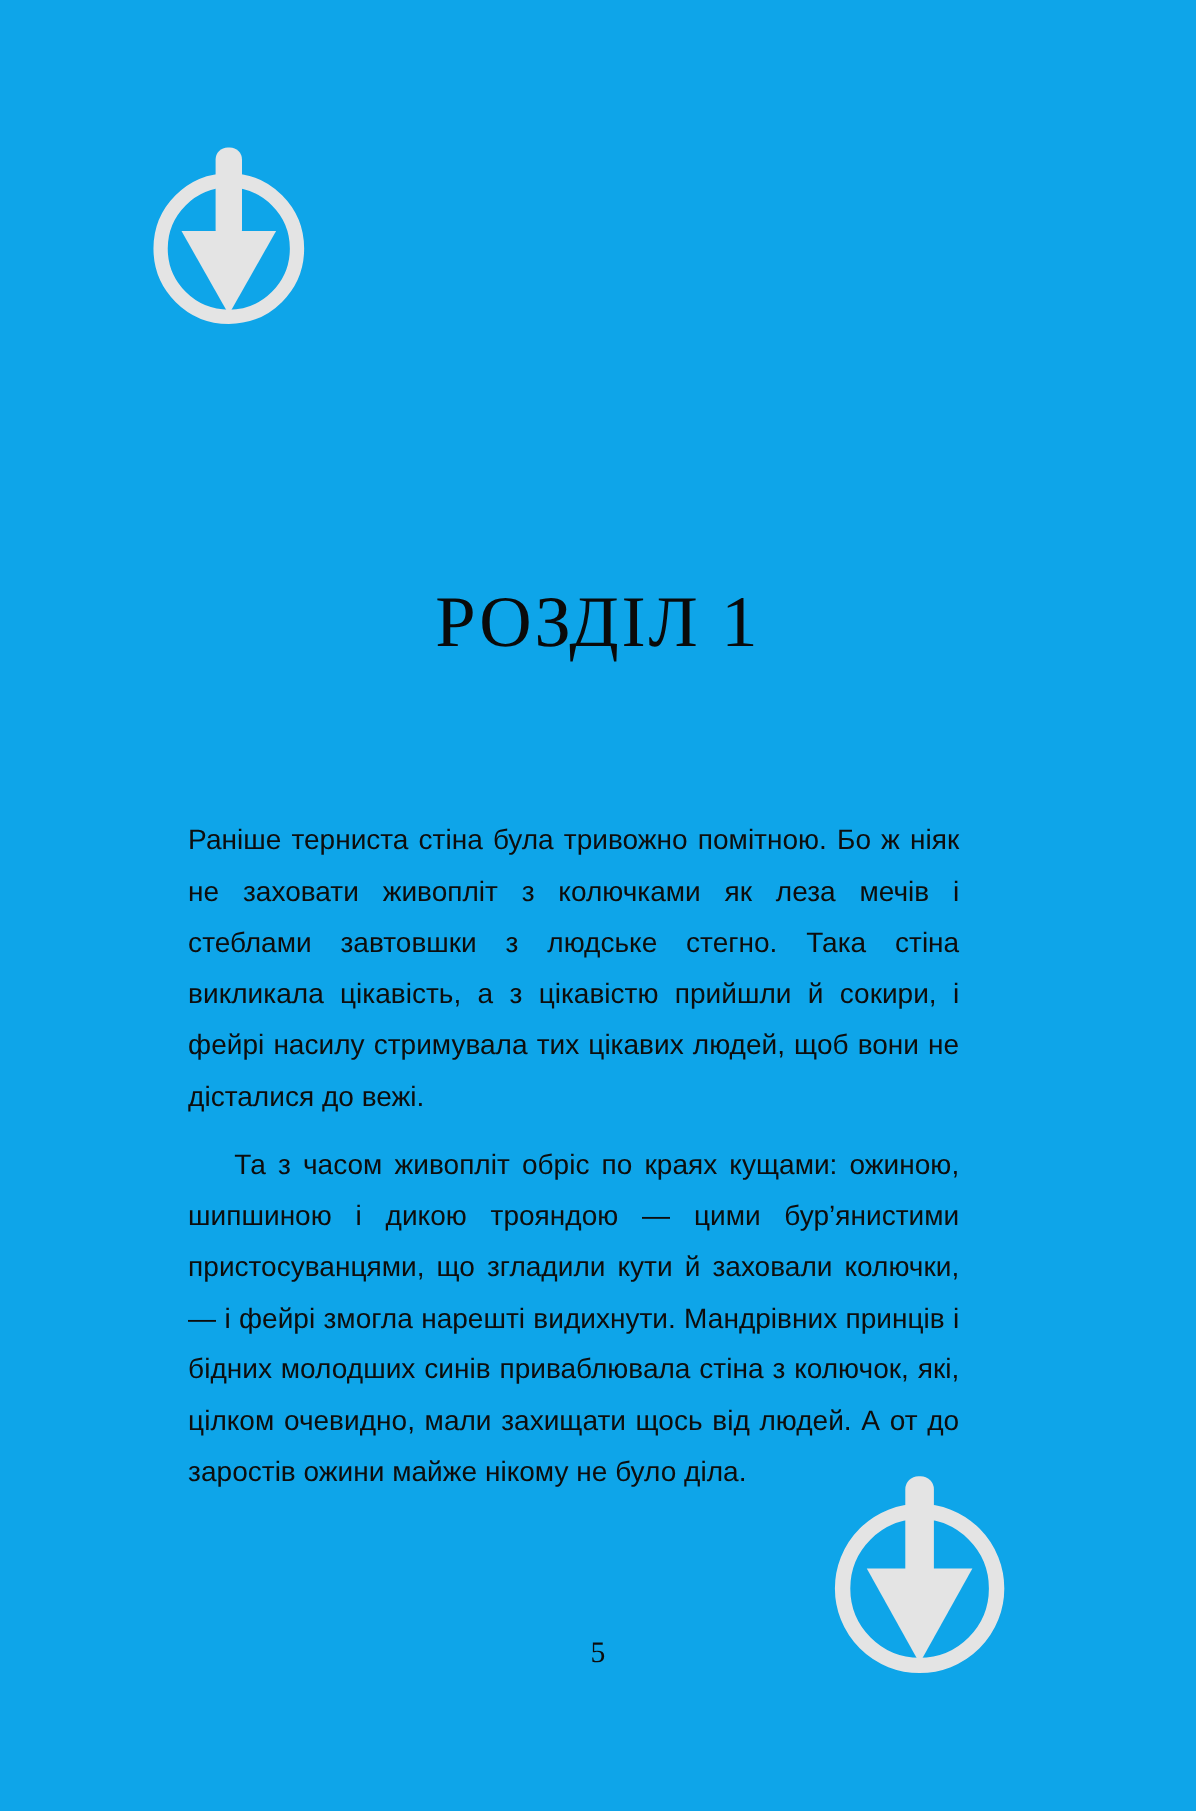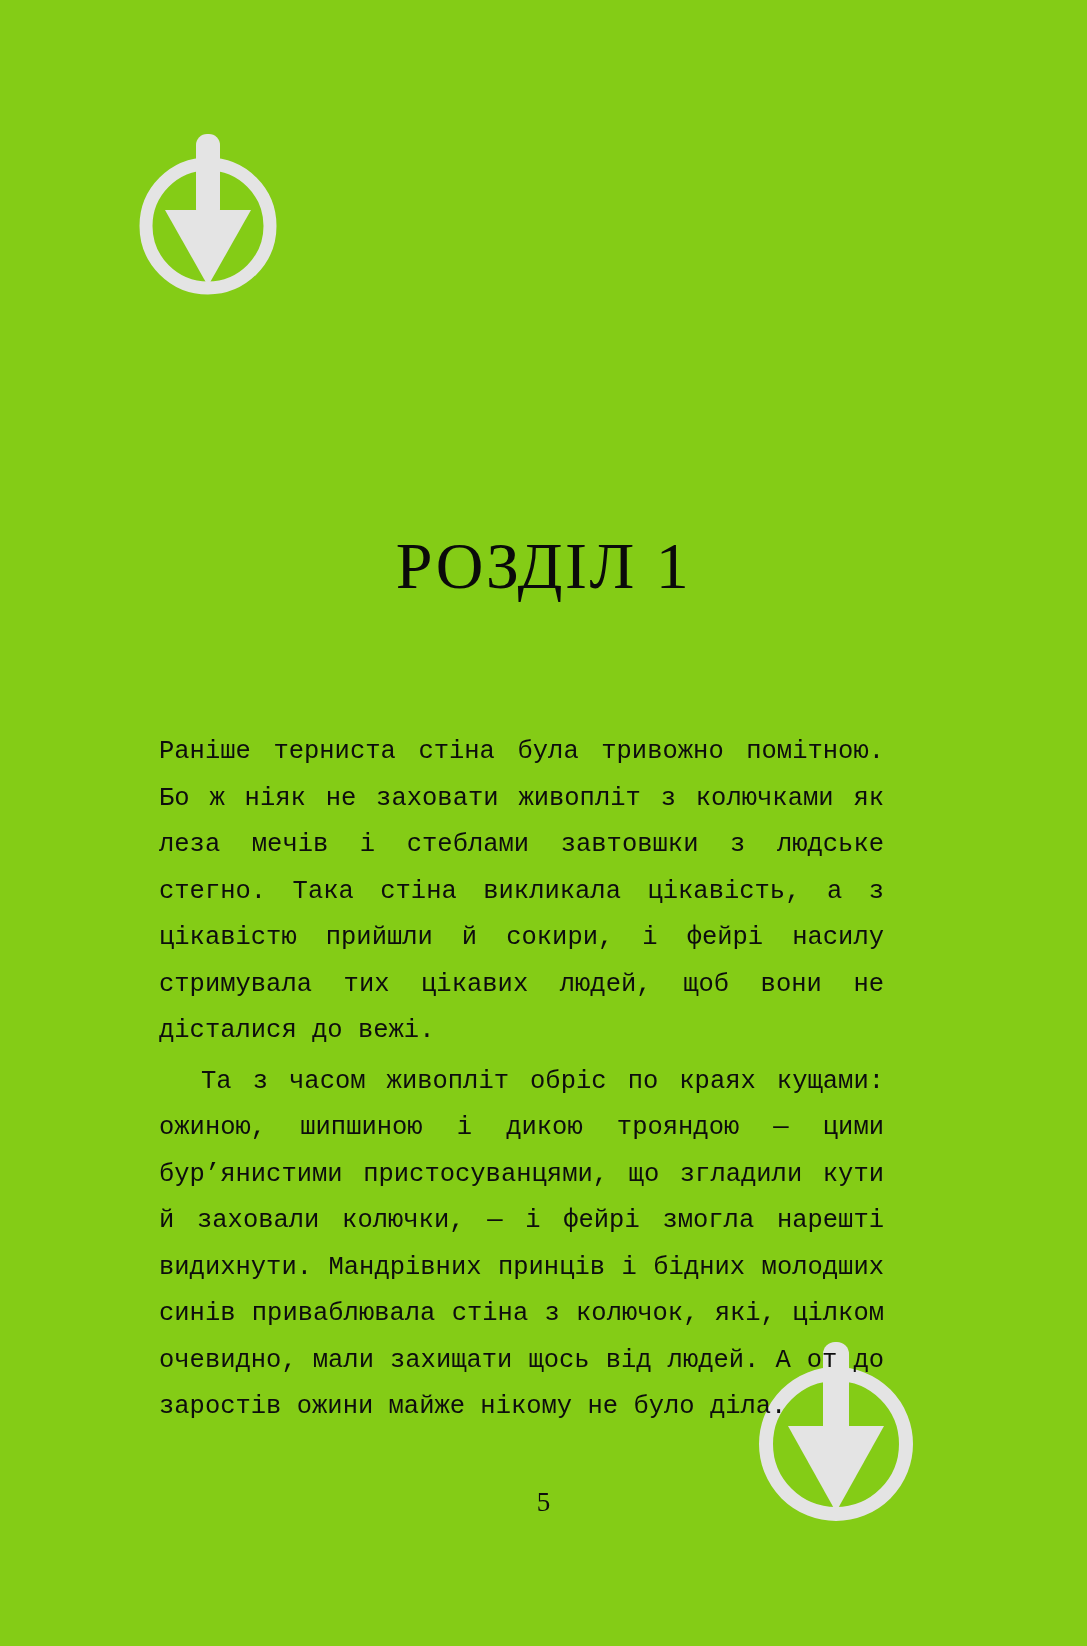--- a/index.html
+++ b/index.html
@@ -9,21 +9,21 @@
     background: #ffffff;
   }
   body {
     font-family: "Liberation Serif", "DejaVu Serif", serif;
     color: #111111;
   }
   #page {
     position: relative;
     width: 1087px;
     height: 1646px;
-    background: #84cc16;
+    background: #0ea5e9;
     overflow: hidden;
     box-sizing: border-box;
   }
 
   
   .watermark {
     position: absolute;
     pointer-events: none;
     z-index: 0;
   }
@@ -60,29 +60,29 @@
 
   
   #text-block {
     position: absolute;
     left: 155px;
     top: 725px;
     width: 733px;
     z-index: 2;
   }
   .para {
-    margin: 4px;
+    margin: 16px;
     font-size: 25.5px;
     line-height: 46.5px;
     text-align: justify;
     text-align-last: left;
     text-indent: 42px;
     hyphens: manual;
     color: #0d0d0d;
-    font-family: Liberation Mono, monospace;
+    font-family: Liberation Sans, sans-serif;
   }
   .para.first { text-indent: 0; }
 
   
   #page-number {
     position: absolute;
     left: 0;
     right: 0;
     top: 1487px;
     text-align: center;

